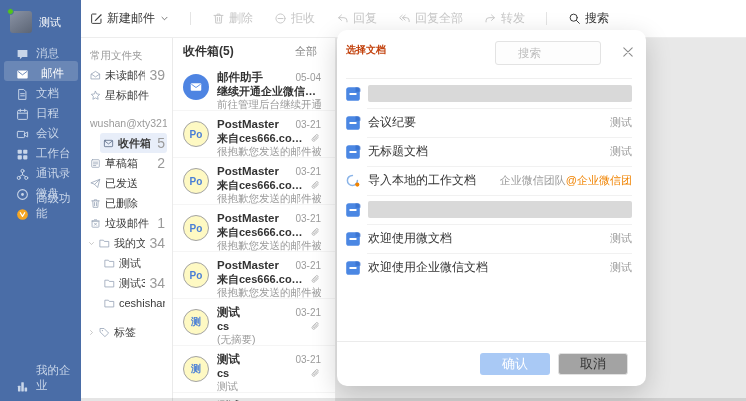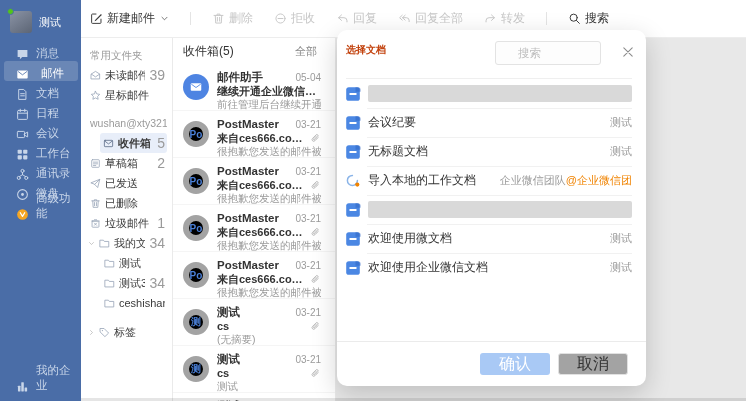--- a/index.html
+++ b/index.html
@@ -46,28 +46,28 @@
   .fitem.selected .ic{color:#5f708a;}
   .fitem .caret{width:7px;height:7px;color:#9a9a9a;margin-left:-2px;}
   .fitem.indent{padding-left:17px;}
   .fitem .flabel-text{overflow:hidden;text-overflow:clip;flex:0 1 auto;}
   .fitem .fcount{margin-left:auto;color:#9a9a9a;font-size:14px;font-weight:normal;}
   .fgap{height:9px;}
 
   
   .maillist{position:absolute;left:173px;top:38px;width:163px;bottom:0;background:#fff;border-right:1px solid #eaeaea;overflow:hidden;}
   .mlheader{height:26px;display:flex;align-items:center;padding:0 8px 0 10px;}
-  .mltitle{font-weight:normal;font-size:12px;}
+  .mltitle{font-weight:bold;font-size:12px;}
   .mlfilter{margin-left:auto;color:#888;font-size:11px;display:flex;align-items:center;gap:2px;}
   .mlfilter .ic{width:8px;height:8px;}
   .mitem{position:relative;height:47px;padding:7px 14px 0 44px;border-bottom:1px solid #f5f5f5;}
   .mavatar{position:absolute;left:10px;top:10px;width:26px;height:26px;border-radius:50%;display:flex;align-items:center;justify-content:center;font-size:10px;font-weight:bold;}
   .mavatar.filled{background:#4E84E2;color:#fff;}
   .mavatar.filled .ic{width:14px;height:14px;}
-  .mavatar.outline{background:#000000;border:6px solid #a3a3a3;color:#4a7fd6;}
+  .mavatar.outline{background:#fef9c3;border:1px solid #a3a3a3;color:#4a7fd6;}
   .mline1{display:flex;align-items:baseline;line-height:13px;}
   .msender{font-weight:bold;font-size:11.5px;overflow:hidden;white-space:nowrap;flex:1;}
   .mdate{color:#9b9b9b;font-size:10px;margin-left:4px;}
   .mline2{display:flex;align-items:center;line-height:14px;}
   .msubject{font-weight:bold;font-size:11px;color:#333;overflow:hidden;white-space:nowrap;text-overflow:ellipsis;flex:1;}
   .mclip{color:#a8a8a8;width:11px;height:11px;margin-left:3px;}
   .mpreview{color:#9b9b9b;font-size:10.5px;line-height:13px;overflow:hidden;white-space:nowrap;}
 
   
   .reading{position:absolute;left:336px;top:38px;right:0;bottom:0;background:#E8E8E8;}
@@ -85,21 +85,21 @@
   .mdiv-top{position:absolute;left:9px;right:14px;top:48px;height:1px;background:#efefef;}
   .mrows{position:absolute;left:0;right:0;top:49px;}
   .mrow{height:29px;display:flex;align-items:center;padding:0 14px 0 8px;position:relative;}
   .mrow + .mrow::before{content:"";position:absolute;left:30px;right:14px;top:0;height:1px;background:#f1f1f1;}
   .mrow .ic{width:16px;height:16px;}
   .mrow .dname{margin-left:7px;font-size:12px;color:#333;white-space:nowrap;overflow:hidden;}
   .mrow .dcreator{margin-left:auto;font-size:11px;color:#999;white-space:nowrap;}
   .mrow .dcreator .org{color:#F08300;}
   .mrow .redacted-bar{flex:1;height:17px;margin-left:7px;border-radius:2px;background:#D9D9D9;}
   .mfooter{position:absolute;left:0;right:0;bottom:0;height:45px;border-top:1px solid #ebebeb;display:flex;align-items:center;justify-content:flex-end;gap:8px;padding-right:18px;}
-  .btn{height:22px;min-width:70px;border-radius:3px;font-size:16px;line-height:22px;text-align:center;cursor:default;font-family:inherit;}
+  .btn{height:22px;min-width:70px;border-radius:3px;font-size:13px;line-height:22px;text-align:center;cursor:default;font-family:inherit;}
   .btn-confirm{background:#A9C9F5;color:#fff;border:none;}
   .btn-cancel{background:#a3a3a3;color:#333;border:1px solid #e1e1e1;line-height:20px;}
 </style>
 </head>
 <body>
 
 <div class="app">
 
   <div class="sidebar">
     <div class="profile">

